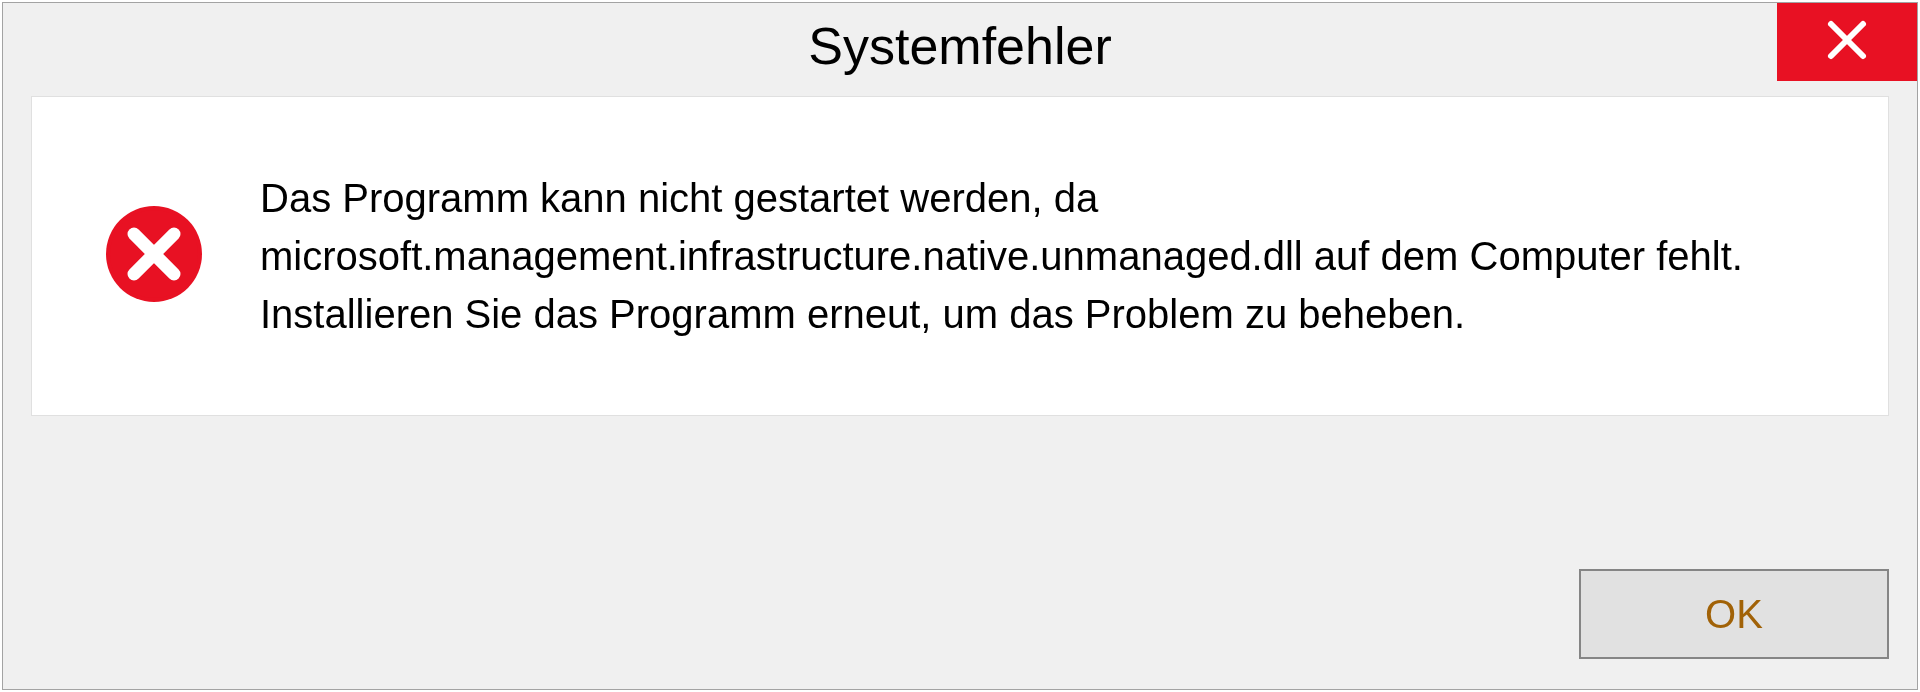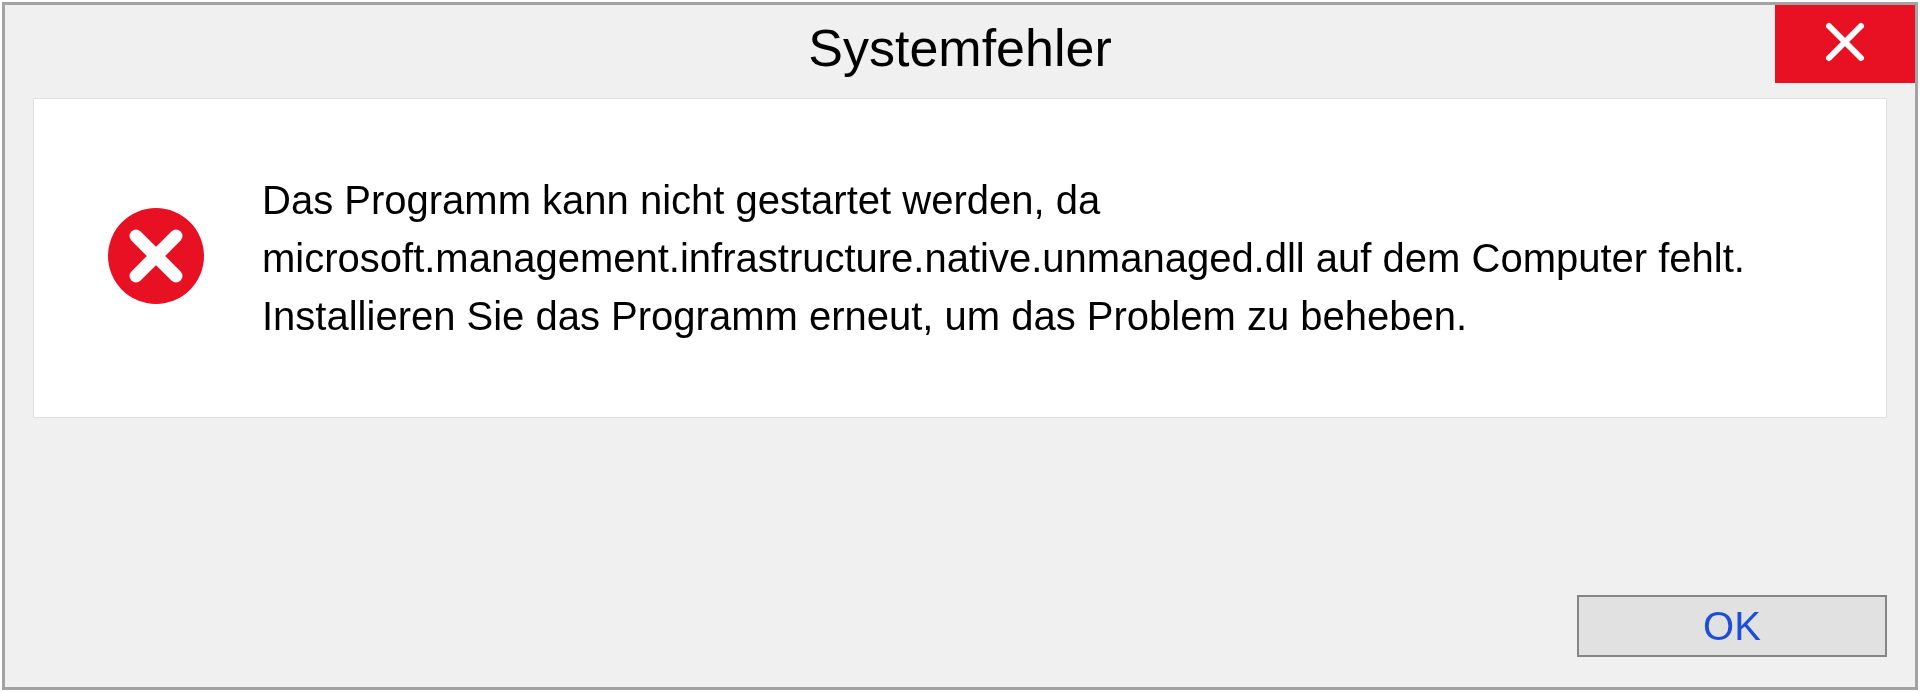--- a/index.html
+++ b/index.html
@@ -12,21 +12,21 @@
       background: #ffffff;
       width: 1920px;
       height: 692px;
       position: relative;
     }
     .dialog {
       width: 1916px;
       height: 688px;
       margin: 2px;
       background: #f0f0f0;
-      border: 3px solid #a3a3a3;
+      border: 1px solid #a3a3a3;
       position: relative;
     }
     .titlebar {
       height: 85px;
       display: flex;
       align-items: center;
       justify-content: center;
       position: relative;
     }
     .title {
@@ -84,25 +84,25 @@
       left: 50%;
       transform: translateX(-50%);
       font-size: 68px;
       font-weight: 800;
       color: #d20a11;
       letter-spacing: 1px;
       font-family: Arial, sans-serif;
     }
     .ok-btn {
       width: 310px;
-      height: 62px;
+      height: 90px;
       background: #e1e1e1;
       border: 2px solid #858585;
       font-size: 40px;
-      color: #1d4ed8;
+      color: #a16207;
       display: flex;
       align-items: center;
       justify-content: center;
       cursor: pointer;
     }
   </style>
 </head>
 <body>
 
 <div class="dialog">

